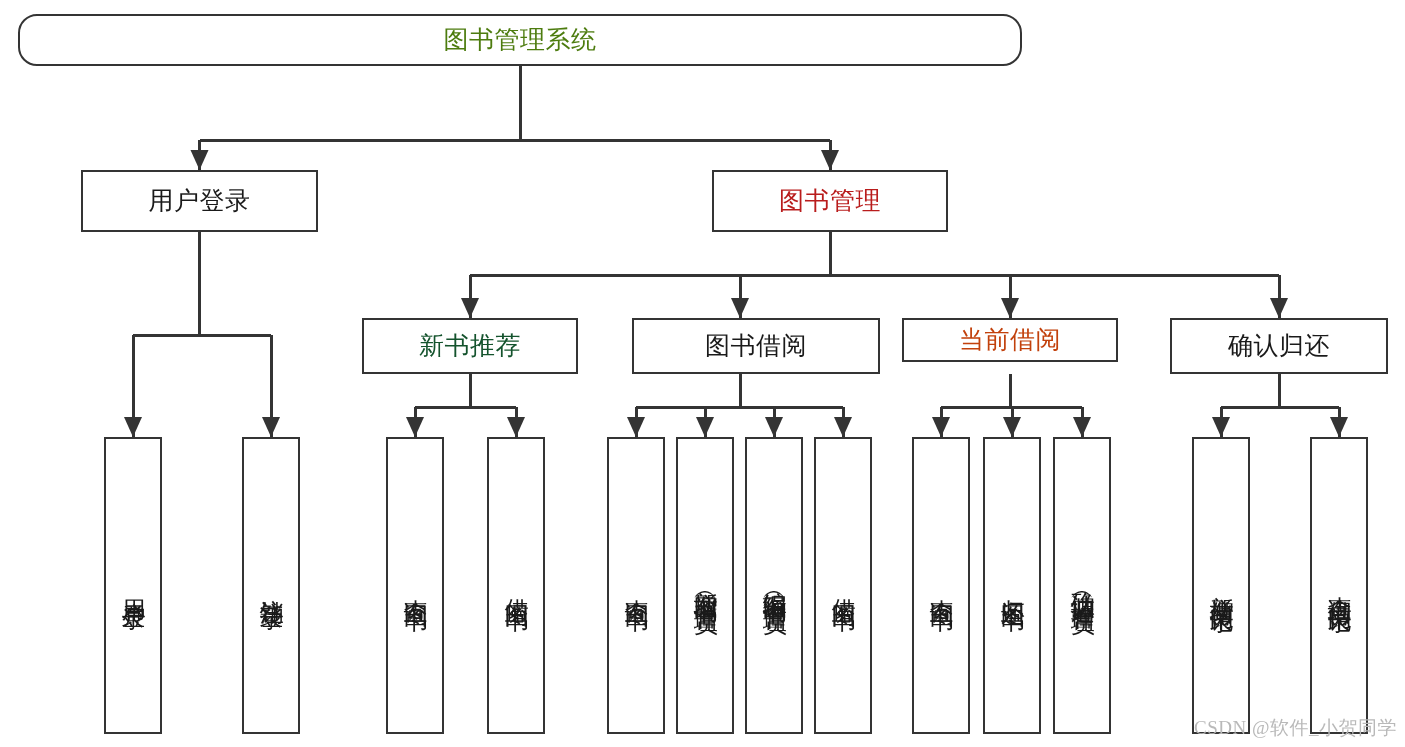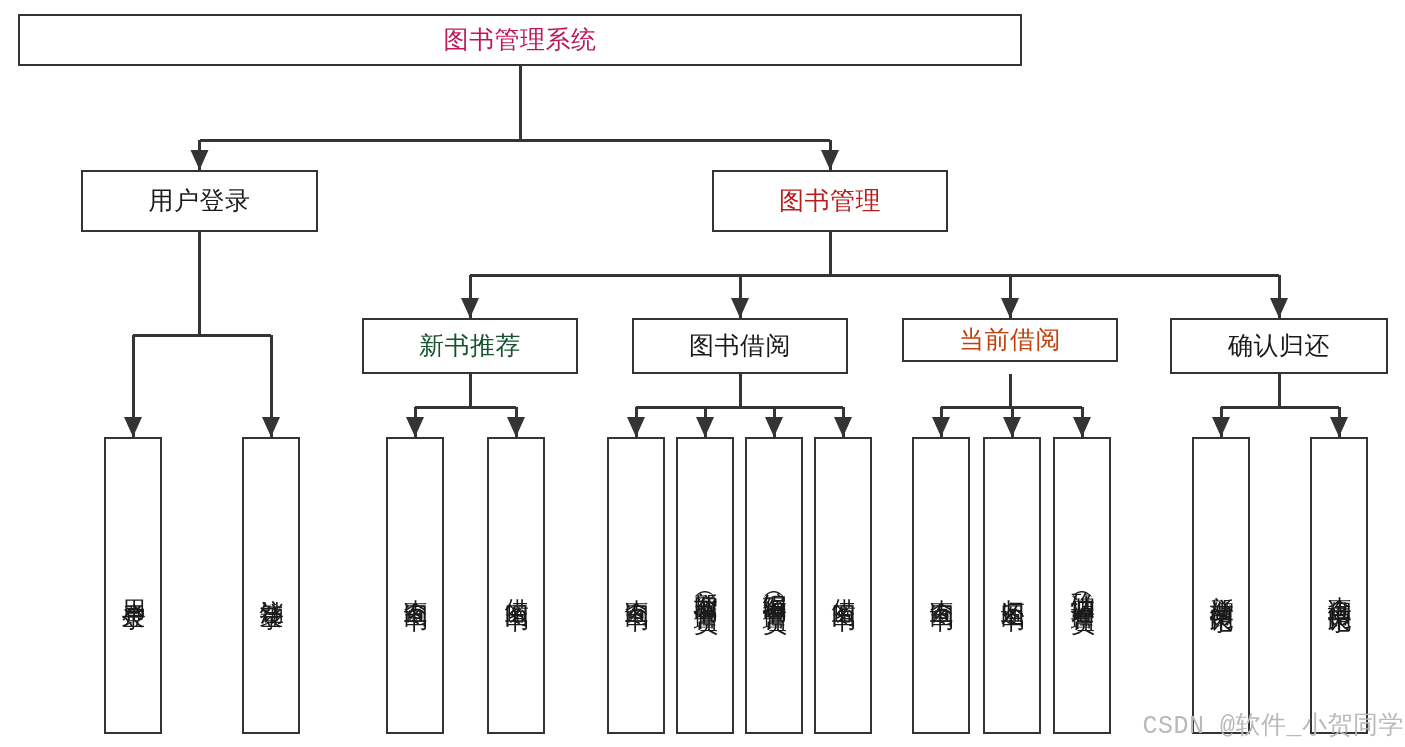--- a/index.html
+++ b/index.html
@@ -53,27 +53,27 @@
   }
   .node.vert .node-label {
     writing-mode: vertical-rl;
     text-orientation: upright;
     font-size: 24px;
     line-height: 1.22;
     letter-spacing: 3px;
   }
   #watermark {
     position: absolute;
-    right: 1px;
+    right: 8px;
     bottom: 6px;
-    font-size: 25px;
+    font-size: 19px;
     color: #b9b9b9;
     letter-spacing: 0.5px;
     white-space: nowrap;
-    font-family: Liberation Mono, monospace;
+    font-family: Liberation Serif, serif;
   }
 </style>
 </head>
 <body>
 
 <div id="diagram-canvas">
   <svg id="edge-layer" viewBox="0 0 1405 747" width="1405" height="747" xmlns="http://www.w3.org/2000/svg">
       <line x1="520" y1="66" x2="520" y2="140" stroke="#343434" stroke-width="3" shape-rendering="crispEdges"></line>
       <line x1="199.5" y1="140" x2="830" y2="140" stroke="#343434" stroke-width="3" shape-rendering="crispEdges"></line>
       <line x1="199.5" y1="140" x2="199.5" y2="170" stroke="#343434" stroke-width="3" shape-rendering="crispEdges"></line>
@@ -122,33 +122,33 @@
       <polygon points="1073,417 1091,417 1082,437" fill="#343434"></polygon>
       <line x1="1279" y1="374" x2="1279" y2="407" stroke="#343434" stroke-width="3" shape-rendering="crispEdges"></line>
       <line x1="1221" y1="407" x2="1339" y2="407" stroke="#343434" stroke-width="3" shape-rendering="crispEdges"></line>
       <line x1="1221" y1="407" x2="1221" y2="437" stroke="#343434" stroke-width="3" shape-rendering="crispEdges"></line>
       <polygon points="1212,417 1230,417 1221,437" fill="#343434"></polygon>
       <line x1="1339" y1="407" x2="1339" y2="437" stroke="#343434" stroke-width="3" shape-rendering="crispEdges"></line>
       <polygon points="1330,417 1348,417 1339,437" fill="#343434"></polygon>
     </svg>
 
   <div id="node-layer">
-      <div class="node horiz" style="left: 18px; top: 14px; width: 1004px; height: 52px; border-color: rgb(52, 52, 52); background: rgb(255, 255, 255); color: #be185d;">
+      <div class="node horiz" style="left: 18px; top: 14px; width: 1004px; height: 52px; border-color: rgb(52, 52, 52); background: rgb(255, 255, 255); color: #4d7c0f; border-radius: 19px;">
         <span class="node-label">图书管理系统</span>
       </div>
       <div class="node horiz" style="left: 81px; top: 170px; width: 237px; height: 62px; border-color: rgb(52, 52, 52); background: rgb(255, 255, 255); color: rgb(26, 26, 26);">
         <span class="node-label">用户登录</span>
       </div>
       <div class="node horiz" style="left: 712px; top: 170px; width: 236px; height: 62px; border-color: rgb(52, 52, 52); background: rgb(255, 255, 255); color: #b91c1c;">
         <span class="node-label">图书管理</span>
       </div>
       <div class="node horiz" style="left: 362px; top: 318px; width: 216px; height: 56px; border-color: rgb(52, 52, 52); background: rgb(255, 255, 255); color: #14532d;">
         <span class="node-label">新书推荐</span>
       </div>
-      <div class="node horiz" style="left: 632px; top: 318px; width: 216px; height: 56px; border-color: rgb(52, 52, 52); background: rgb(255, 255, 255); color: rgb(26, 26, 26);">
+      <div class="node horiz" style="left: 632px; top: 318px; width: 248px; height: 56px; border-color: rgb(52, 52, 52); background: rgb(255, 255, 255); color: rgb(26, 26, 26);">
         <span class="node-label">图书借阅</span>
       </div>
       <div class="node horiz" style="left: 902px; top: 318px; width: 216px; height: 44px; border-color: rgb(52, 52, 52); background: rgb(255, 255, 255); color: #c2410c;">
         <span class="node-label">当前借阅</span>
       </div>
       <div class="node horiz" style="left: 1170px; top: 318px; width: 218px; height: 56px; border-color: rgb(52, 52, 52); background: rgb(255, 255, 255); color: rgb(26, 26, 26);">
         <span class="node-label">确认归还</span>
       </div>
       <div class="node vert" style="left: 104px; top: 437px; width: 58px; height: 297px; border-color: rgb(52, 52, 52); background: rgb(255, 255, 255); color: rgb(26, 26, 26);">
         <span class="node-label">用户登录</span>

